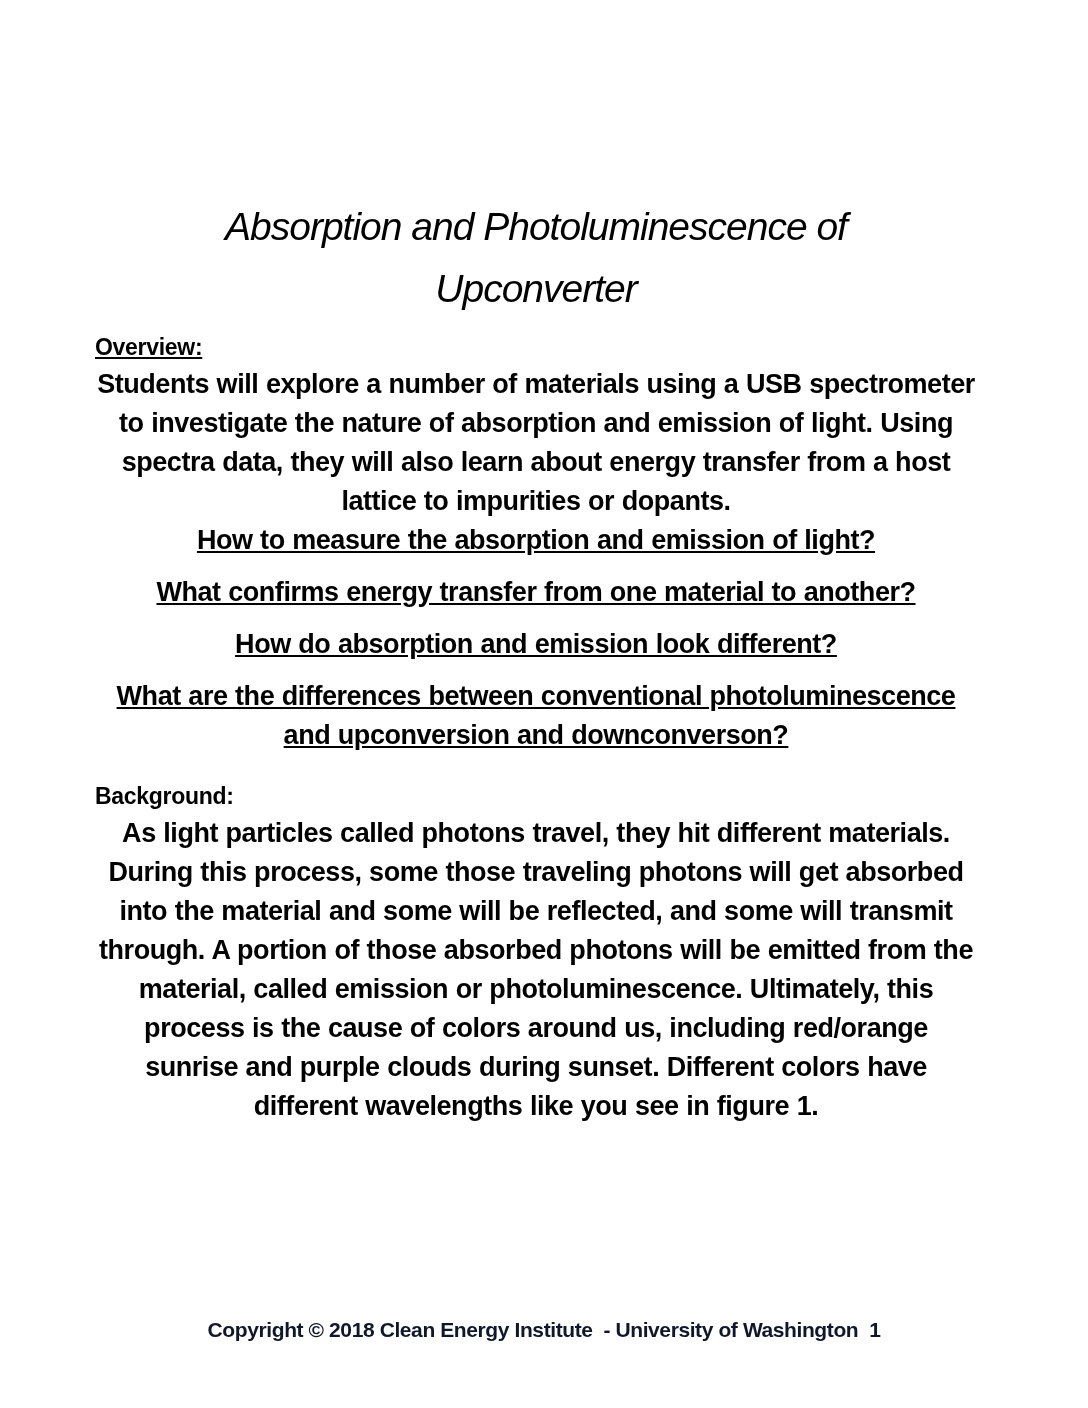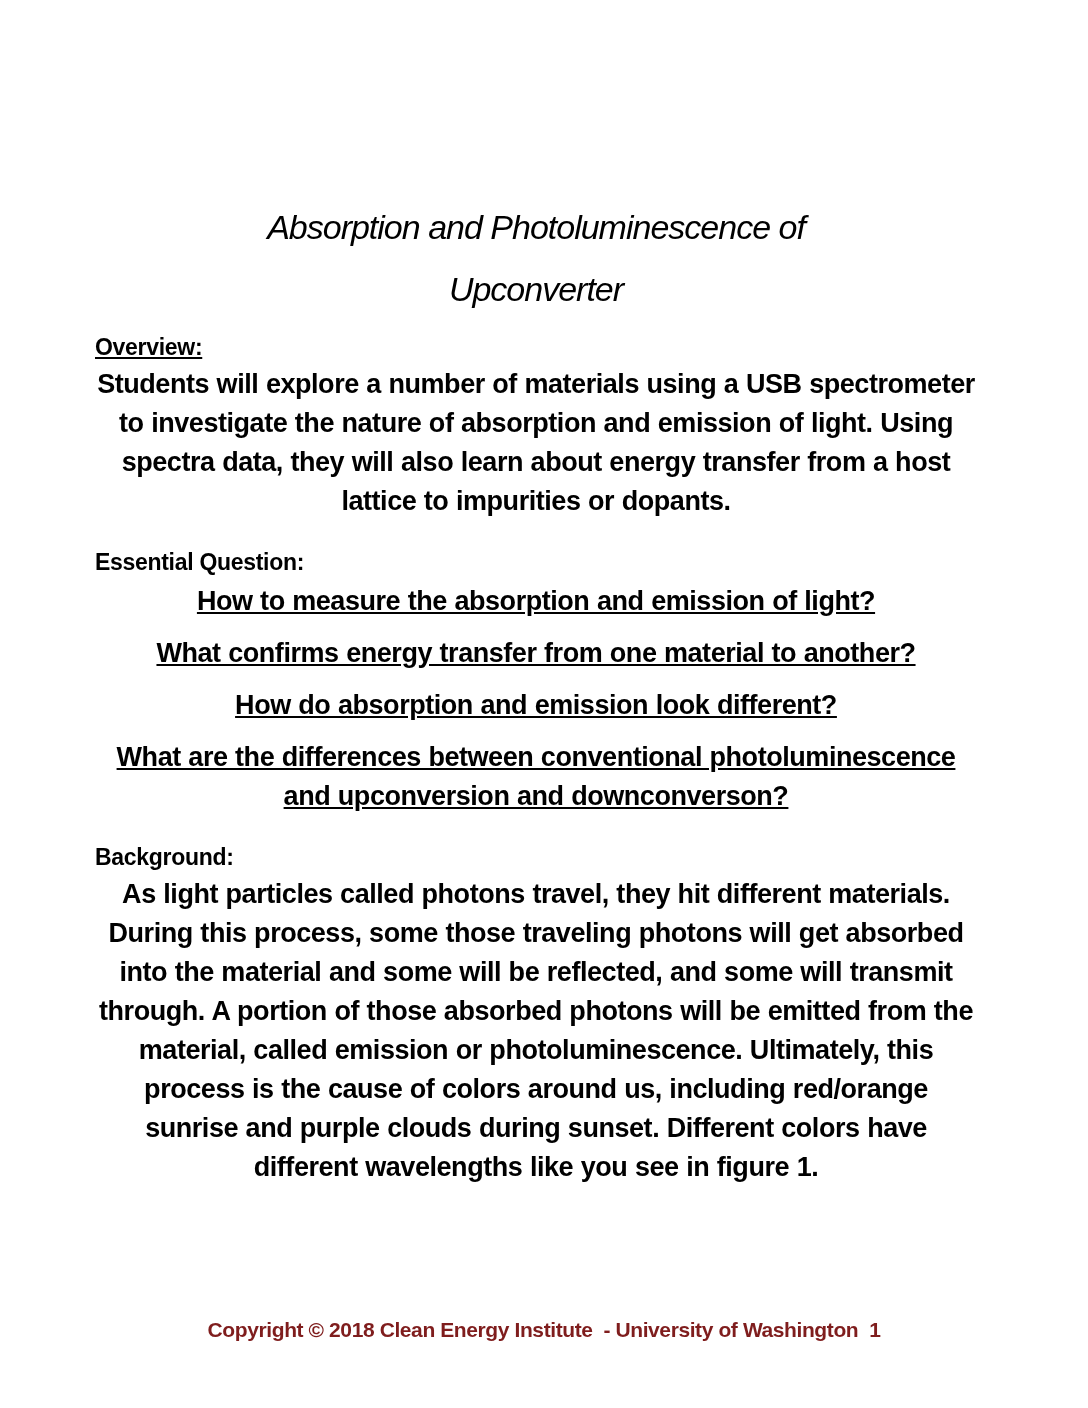--- a/index.html
+++ b/index.html
@@ -23,21 +23,21 @@
     position: absolute;
     left: 95px;
     top: 0;
     width: 882px;
   }
   .doc-title {
     margin-top: 196px;
     text-align: center;
     font-style: italic;
     font-weight: 400;
-    font-size: 34px;
+    font-size: 39px;
     line-height: 62px;
     letter-spacing: -1px;
     color: #000000;
   }
   .section-heading {
     font-weight: 700;
     font-size: 23px;
     line-height: 30px;
     letter-spacing: -0.3px;
     margin-top: 0;
@@ -77,28 +77,27 @@
       <div>Absorption and Photoluminescence of</div>
       <div>Upconverter</div>
     </div>
 
     <div>
       <div class="section-heading heading-overview">Overview:</div>
       <p class="body-text">Students will explore a number of materials using a USB spectrometer to investigate the nature of absorption and emission of light. Using spectra data, they will also learn about energy transfer from a host lattice to impurities or dopants.</p>
     </div>
 
     <div>
-      <div class="section-heading heading-essential">Essential Question:</div>
       <p class="body-text question-para">How to measure the absorption and emission of light?</p>
       <p class="body-text question-para">What confirms energy transfer from one material to another?</p>
       <p class="body-text question-para">How do absorption and emission look different?</p>
       <p class="body-text question-para">What are the differences between conventional photoluminescence and upconversion and downconverson?</p>
     </div>
 
     <div>
       <div class="section-heading heading-background">Background:</div>
       <p class="body-text">As light particles called photons travel, they hit different materials. During this process, some those traveling photons will get absorbed into the material and some will be reflected, and some will transmit through. A portion of those absorbed photons will be emitted from the material, called emission or photoluminescence. Ultimately, this process is the cause of colors around us, including red/orange sunrise and purple clouds during sunset. Different colors have different wavelengths like you see in figure 1.</p>
     </div>
 
   </div>
 
-  <div class="page-footer" style="color: #7f1d1d;"><span>Copyright © 2018 Clean Energy Institute  - University of Washington  </span><span>1</span></div>
+  <div class="page-footer" style="color: #0f172a;"><span>Copyright © 2018 Clean Energy Institute  - University of Washington  </span><span>1</span></div>
 </div>
 
 </body></html>

